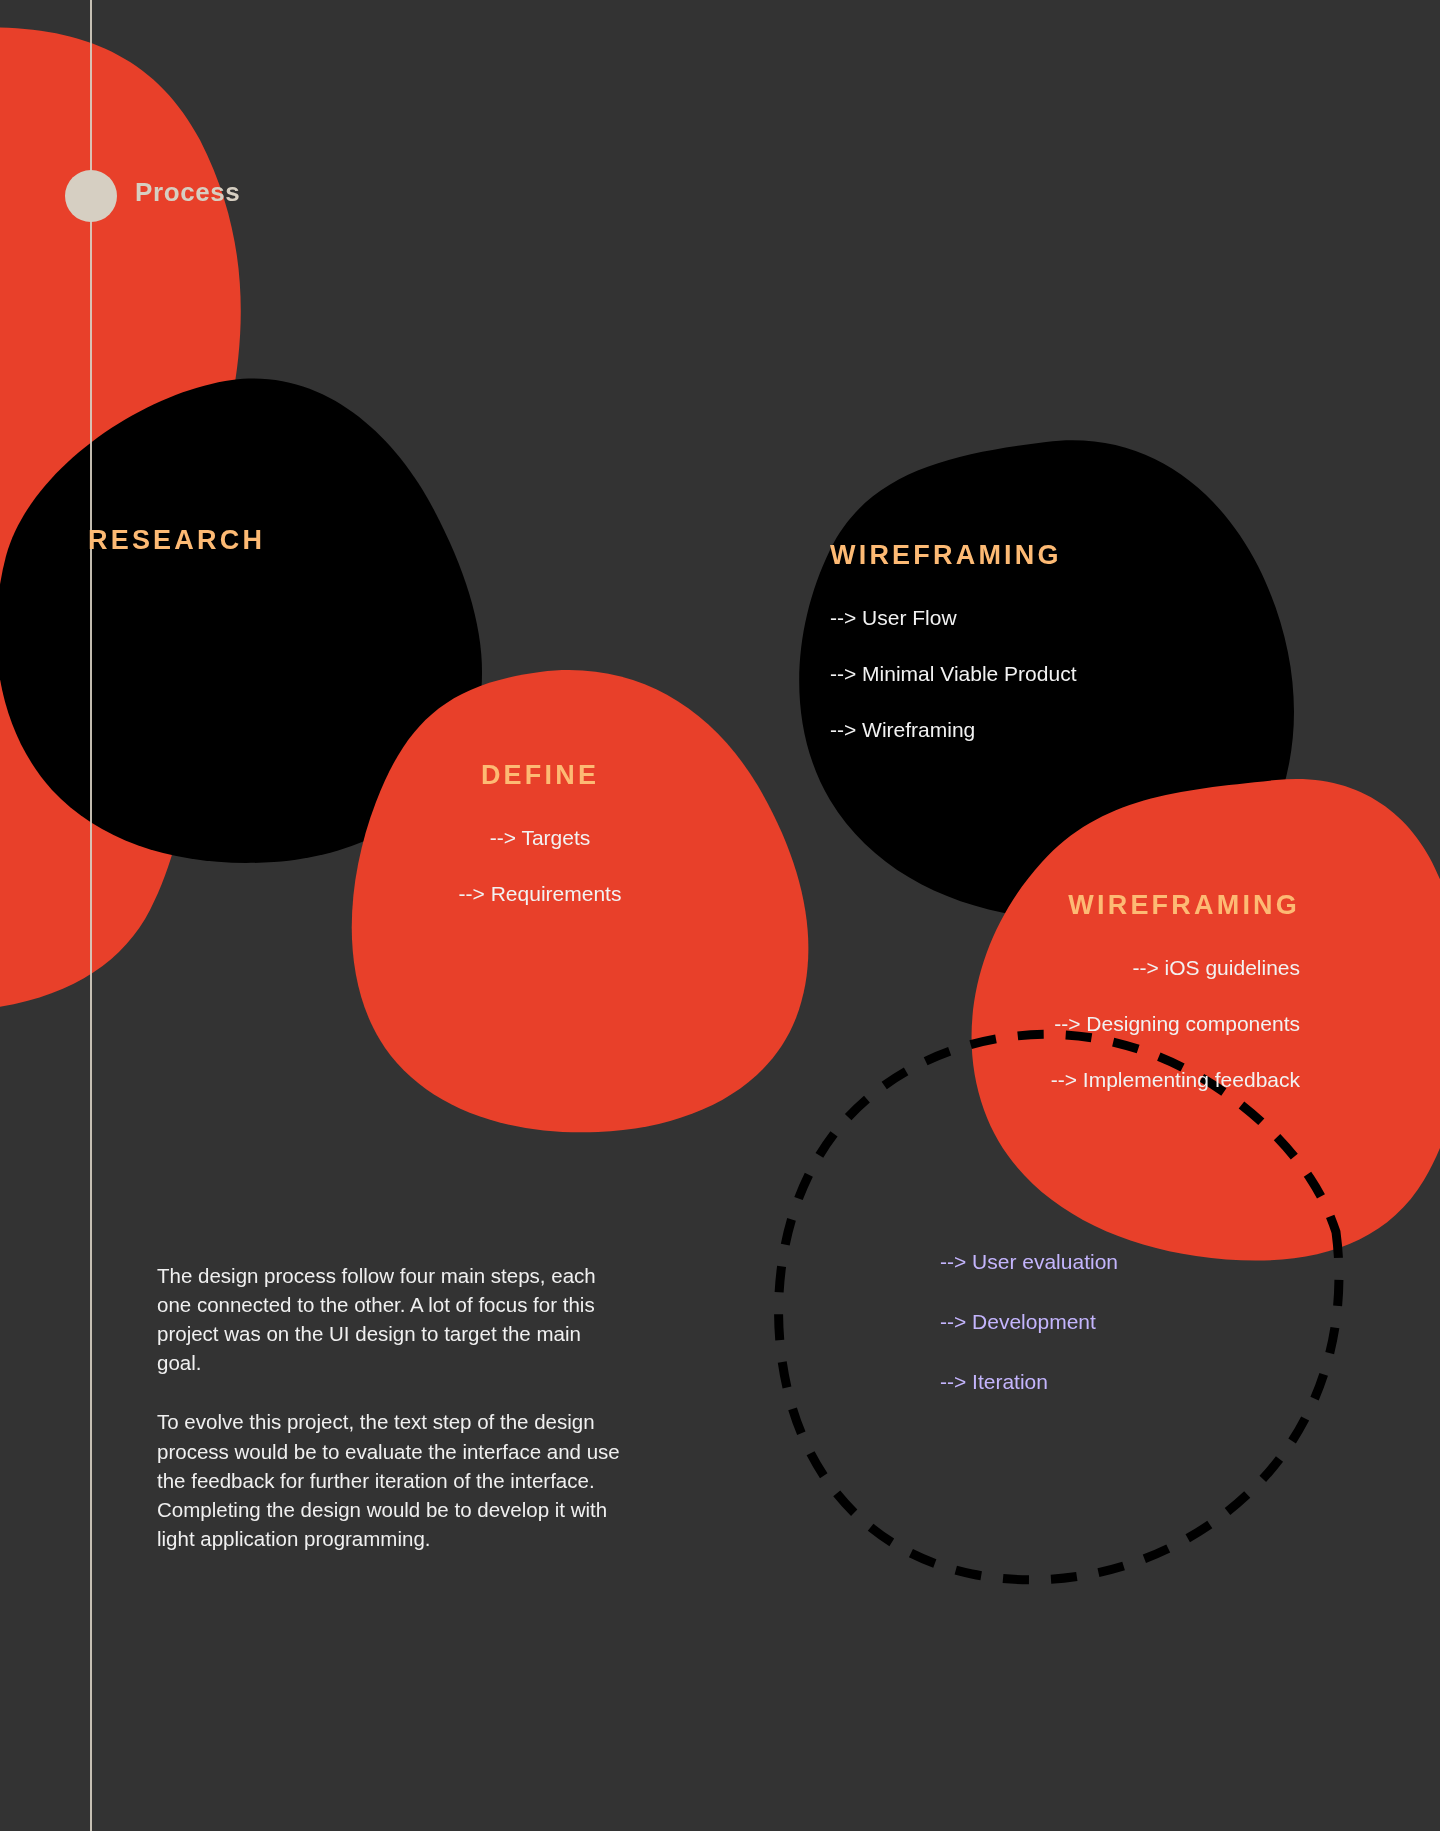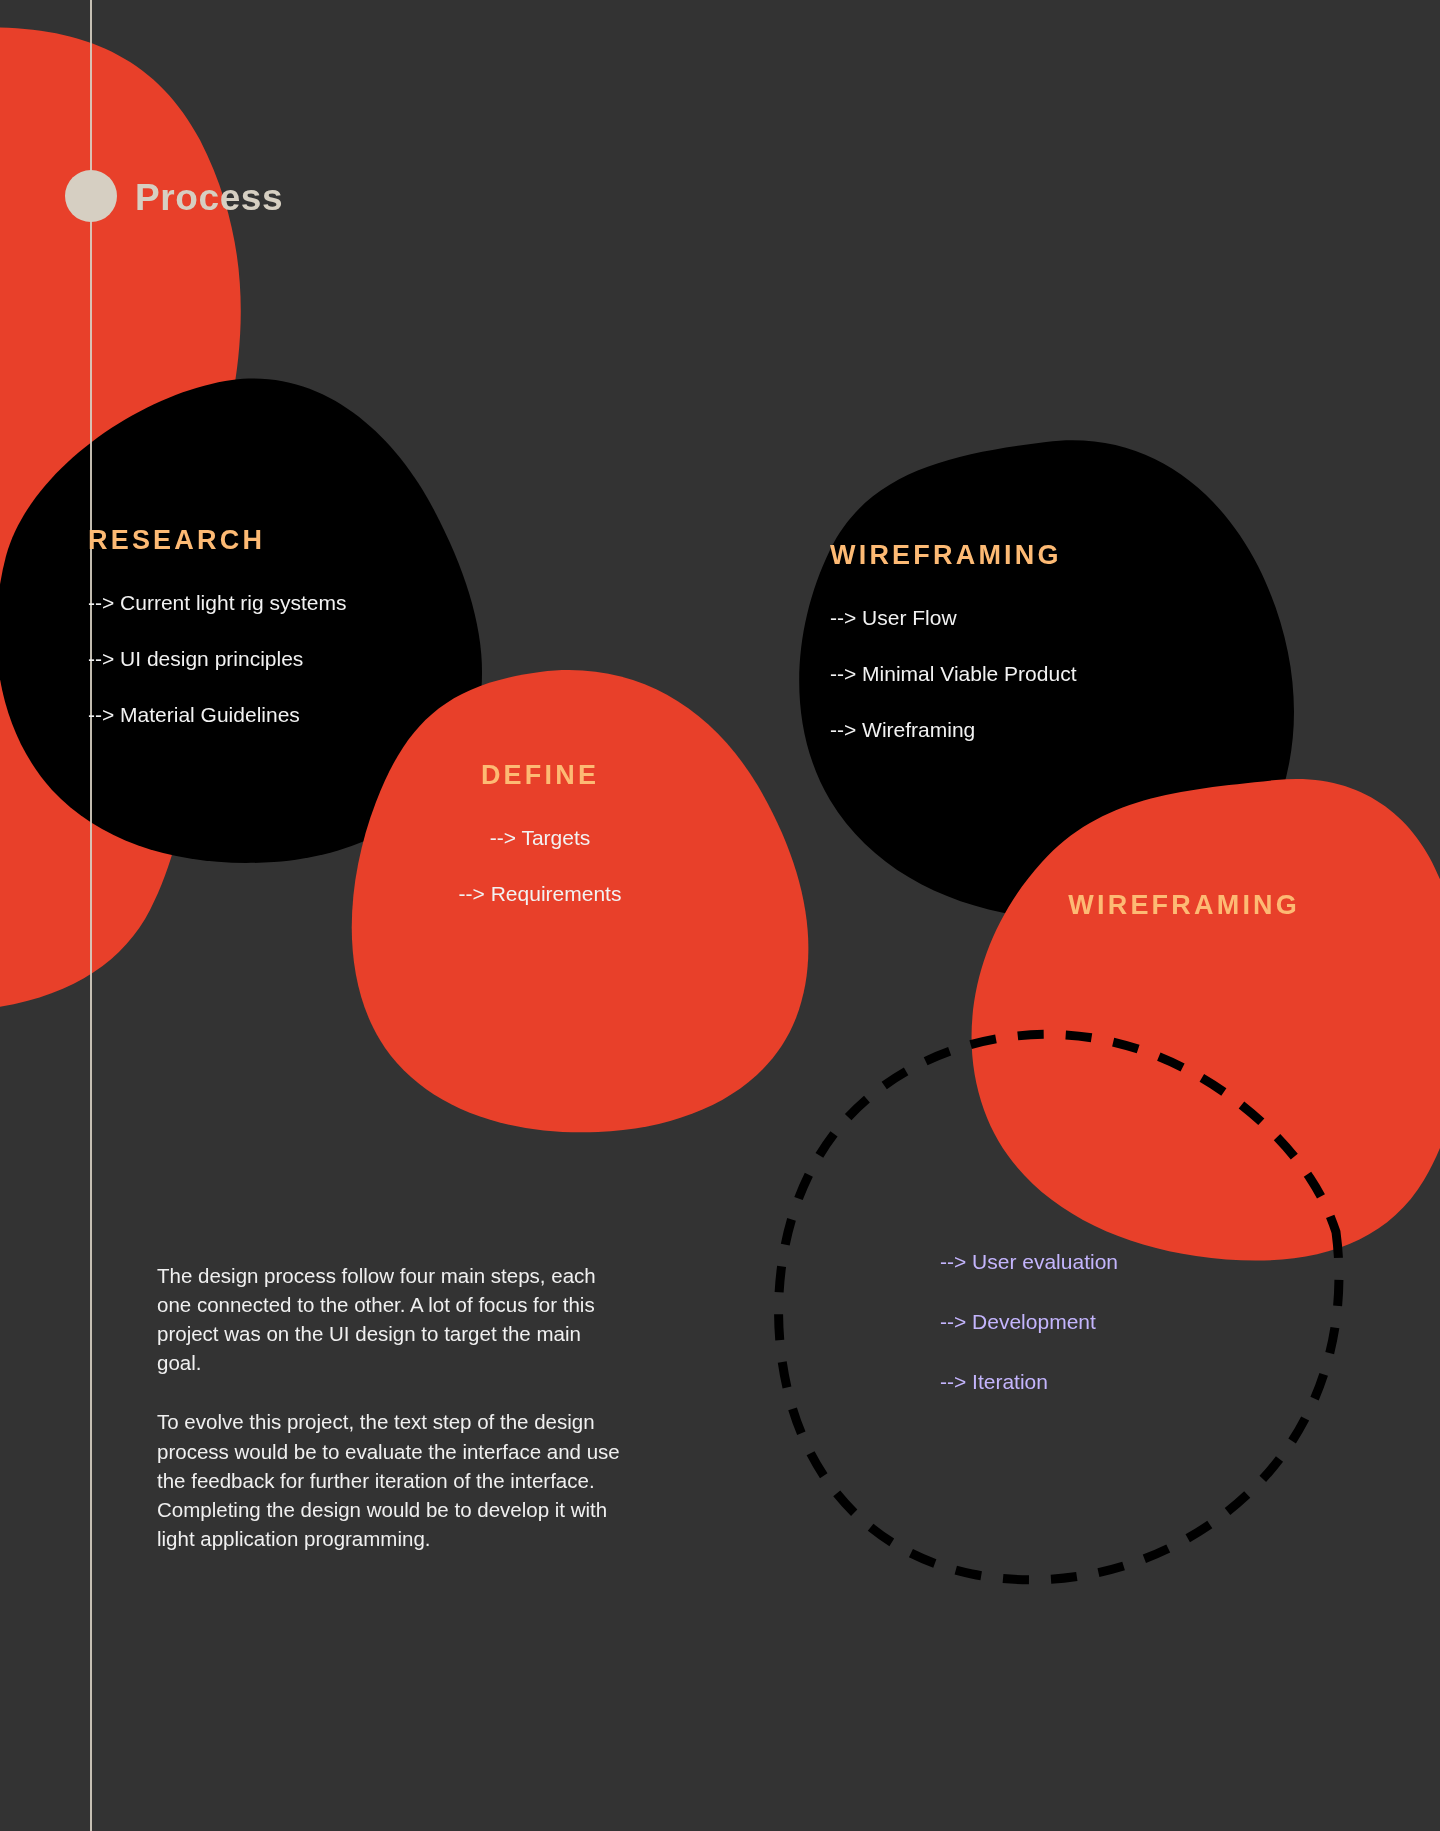--- a/index.html
+++ b/index.html
@@ -38,21 +38,21 @@
     top: 170px;
     width: 52px;
     height: 52px;
     border-radius: 50%;
     background: #d6cfc2;
   }
   .process-label {
     position: absolute;
     left: 135px;
     top: 177px;
-    font-size: 37px;
+    font-size: 26px;
     font-weight: bold;
     color: #d6cfc2;
     letter-spacing: .6px;
   }
 
   
   .step {
     position: absolute;
   }
   .step h3 {
@@ -166,25 +166,20 @@
              C 1202,1060 1276,1126 1310,1178
              C 1322,1196 1330,1214 1336,1232 Z"></path>
   </svg>
 
   <div class="vline"></div>
   <div class="process-dot"></div>
   <div class="process-label">Process</div>
 
   <div class="step" id="step-research">
     <h3>RESEARCH</h3>
-    <ul>
-      <li>--&gt; Current light rig systems</li>
-      <li>--&gt; UI design principles</li>
-      <li>--&gt; Material Guidelines</li>
-    </ul>
   </div>
 
   <div class="step" id="step-define">
     <h3>DEFINE</h3>
     <ul>
       <li>--&gt; Targets</li>
       <li>--&gt; Requirements</li>
     </ul>
   </div>
 
@@ -192,20 +187,25 @@
     <h3>WIREFRAMING</h3>
     <ul>
       <li>--&gt; User Flow</li>
       <li>--&gt; Minimal Viable Product</li>
       <li>--&gt; Wireframing</li>
     </ul>
   </div>
 
   <div class="step" id="step-finetune">
     <h3>WIREFRAMING</h3>
+    <ul>
+      <li>--&gt; iOS guidelines</li>
+      <li>--&gt; Designing components</li>
+      <li>--&gt; Implementing feedback</li>
+    </ul>
   </div>
 
   <div id="step-dashed">
     <ul>
       <li>--&gt; User evaluation</li>
       <li>--&gt; Development</li>
       <li>--&gt; Iteration</li>
     </ul>
   </div>
 

